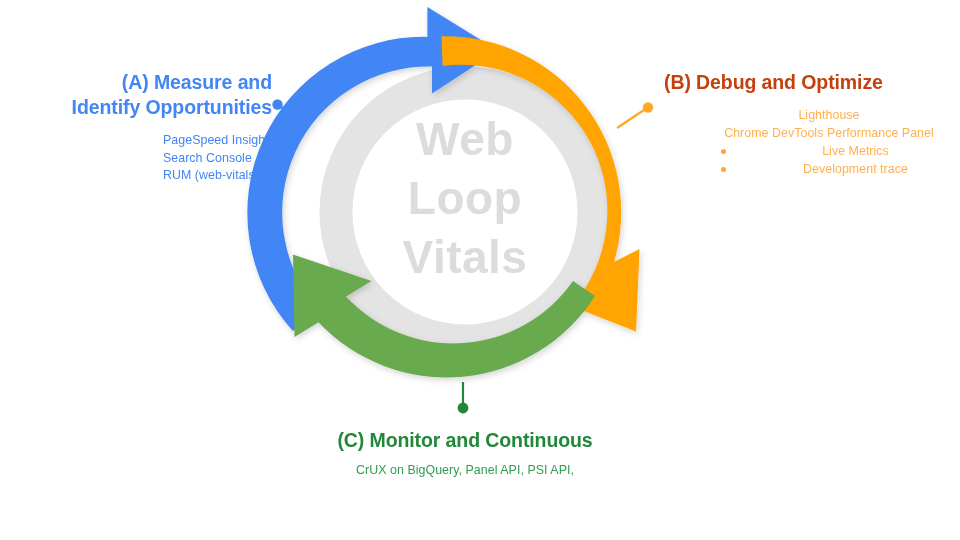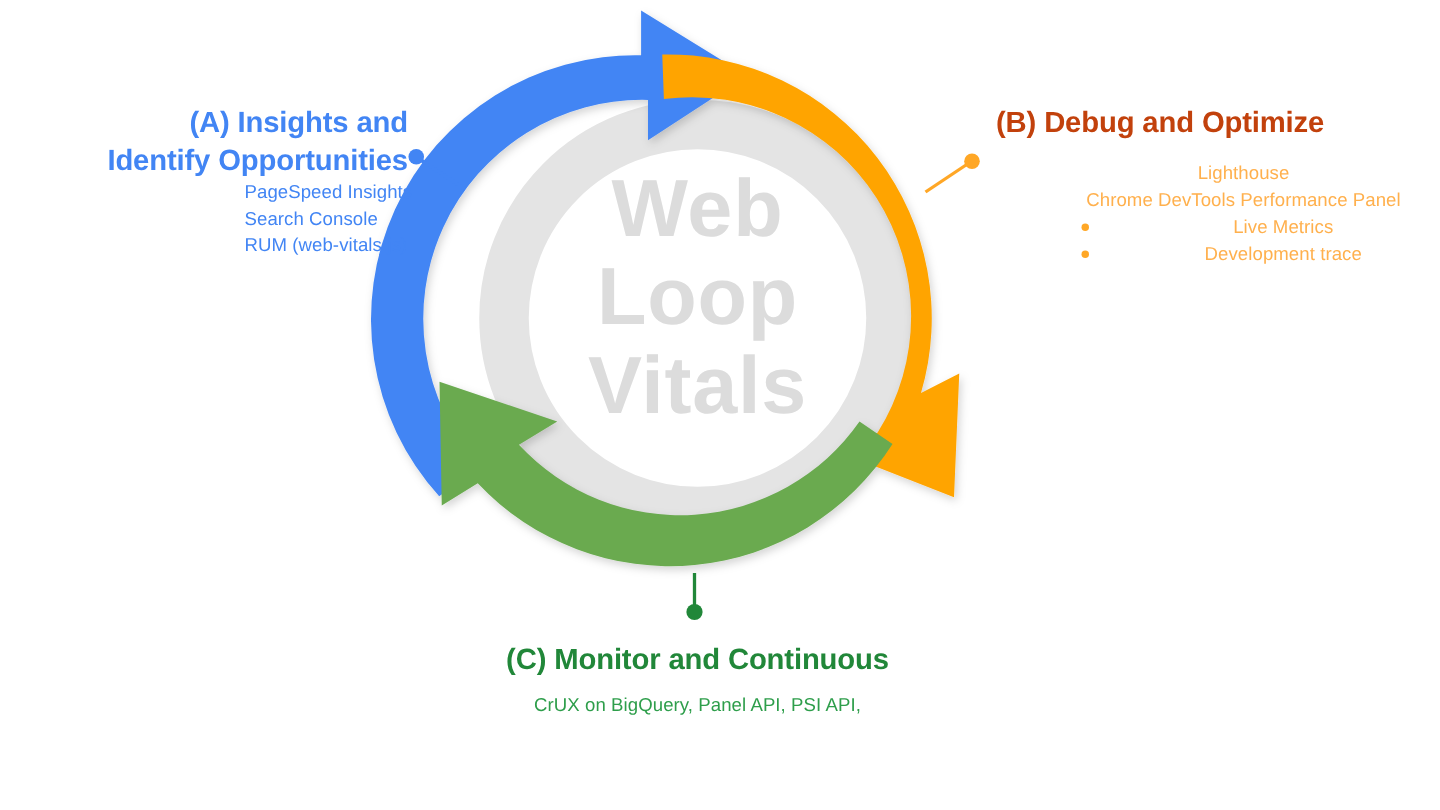--- a/index.html
+++ b/index.html
@@ -30,21 +30,21 @@
     height: 540px;
   }
 
   .center-text {
     position: absolute;
     left: 345px;
     top: 110px;
     width: 240px;
     text-align: center;
     color: #dcdcdc;
-    font-size: 54px;
+    font-size: 46px;
     font-weight: bold;
     line-height: 59px;
     letter-spacing: 0.5px;
     user-select: none;
   }
 
   
   .block { position: absolute; }
 
   .heading {
@@ -55,21 +55,21 @@
   }
   .sub {
     font-size: 12.4px;
     line-height: 17.5px;
     letter-spacing: 0.05px;
   }
 
   
   #block-a { left: 10px; top: 70px; width: 262px; }
   #block-a .heading { color: #4285f4; text-align: right; }
-  #block-a .sub-list { margin-top: 0; padding-left: 153px; color: #4285f4; }
+  #block-a .sub-list { margin-top: 12px; padding-left: 153px; color: #4285f4; }
 
   
   #block-b { left: 664px; top: 70px; width: 290px; }
   #block-b .heading { color: #c2410c; text-align: left; }
   #block-b .sub-list { margin-top: 12px; padding-left: 40px; color: #ffb04d; text-align: center; }
   #block-b .bullets { list-style: none; margin: 0; padding: 0; }
   #block-b .bullets li {
     position: relative;
     padding-left: 53px;
     line-height: 18px;
@@ -146,21 +146,21 @@
   </svg>
 
   <div class="center-text">
     <div>Web</div>
     <div>Loop</div>
     <div>Vitals</div>
   </div>
 
   <div class="block" id="block-a">
     <div class="heading">
-      <div>(A) Insights and</div>
+      <div>(A) Measure and</div>
       <div>Identify Opportunities</div>
     </div>
     <div class="sub sub-list">
       <div class="line-item">PageSpeed Insights</div>
       <div class="line-item">Search Console</div>
       <div class="line-item">RUM (web-vitals.js)</div>
     </div>
   </div>
 
   <div class="block" id="block-b">

